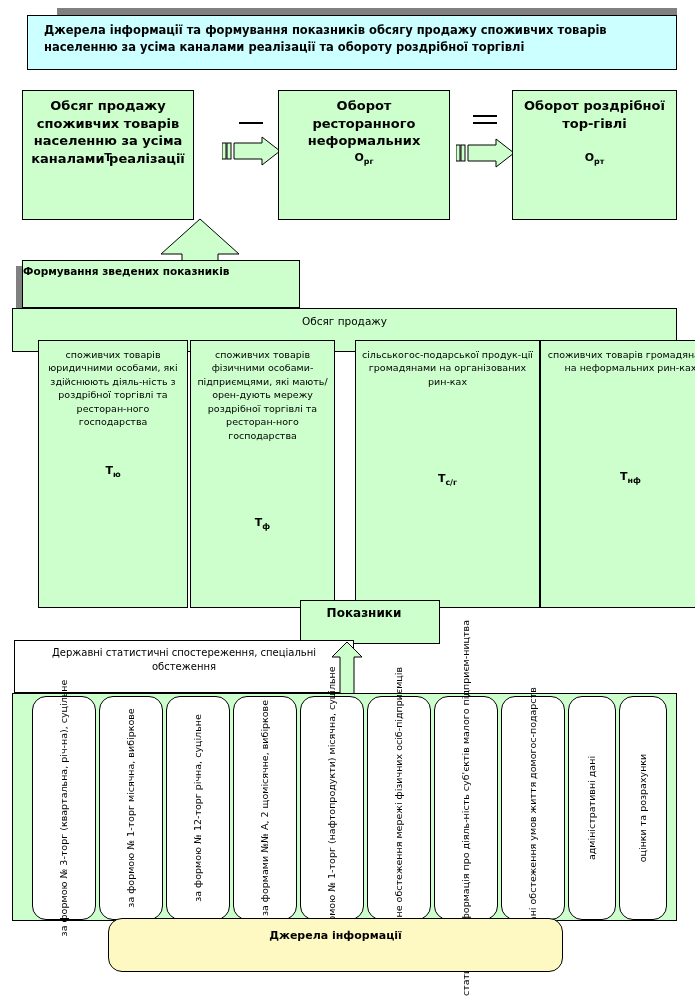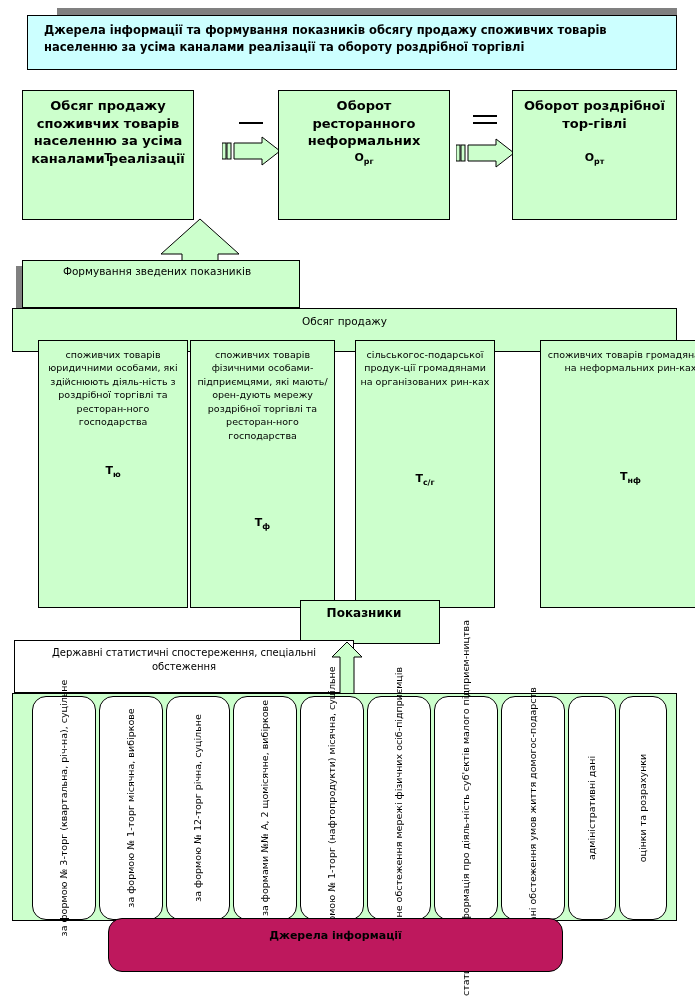--- a/index.html
+++ b/index.html
@@ -52,22 +52,22 @@
   .arrow-right{position:absolute;}
   #arrow1{left:222px;top:135px;}
   #arrow2{left:456px;top:137px;}
 
   
   #arrow-up-1{left:160px;top:218px;}
 
   
   #form-box{left:22px;top:260px;width:278px;height:48px;}
   #form-text{
-    position:absolute;left:0;right:8px;top:4px;text-align:center;
-    font-size:10.5px;font-weight:normal;
+    position:absolute;left:0;right:8px;top:4px;
+    font-size:10.5px;font-weight:bold;
   }
   #form-shadow{left:16px;top:266px;width:8px;height:44px;background:#808080;}
 
   
   #obsyag-box{left:12px;top:308px;width:665px;height:44px;}
   #obsyag-text{
     position:absolute;left:0;right:0;top:6px;text-align:center;font-size:10.5px;
   }
 
   
@@ -79,21 +79,21 @@
   .cat .ctext{
     position:absolute;left:0;right:0;top:8px;
     font-size:9.5px;line-height:1.42;text-align:center;padding:0 5px;
   }
   .cat .csym{
     position:absolute;left:0;right:0;
     font-size:11px;font-weight:bold;text-align:center;
   }
   #cat1{left:22px;width:150px;margin-left:16px;}
   #cat2{left:190px;width:145px;}
-  #cat3{left:355px;width:140px;}
+  #cat3{left:355px;width:140px;padding-left:45px;}
   #cat4{left:540px;width:137px;padding-left:44px;}
   #cat1 .csym{top:124px;}
   #cat2 .csym{top:148px;margin-top:28px;}
   #cat3 .csym{top:132px;}
   #cat4 .csym{top:130px;}
 
   
   #pok-box{left:300px;top:600px;width:140px;height:44px;}
   #pok-text{position:absolute;left:0;right:12px;top:5px;text-align:center;
     font-size:12px;font-weight:bold;}
@@ -114,21 +114,21 @@
   }
   .srcbox .vtext{
     position:absolute;left:50%;top:50%;
     transform:translate(-50%,-50%) rotate(-90deg);
     white-space:nowrap;
     font-size:9.5px;line-height:1.45;text-align:center;
   }
 
   
   #dzher-box{left:108px;top:918px;width:455px;height:54px;
-    background:#be185d;border:1px solid #000;border-radius:14px;}
+    background:#fef9c3;border:1px solid #000;border-radius:14px;}
   #dzher-text{position:absolute;left:0;right:0;top:10px;text-align:center;
     font-size:11px;font-weight:bold;}
 </style>
 </head>
 <body>
 
 <div class="abs shadowbar" id="title-shadow"></div>
 <div class="abs cyan" id="title-box">
   <div class="abs" id="title-text">Джерела інформації та формування показників обсягу продажу споживчих товарів населенню за усіма каналами реалізації та обороту роздрібної торгівлі</div>
 </div>

